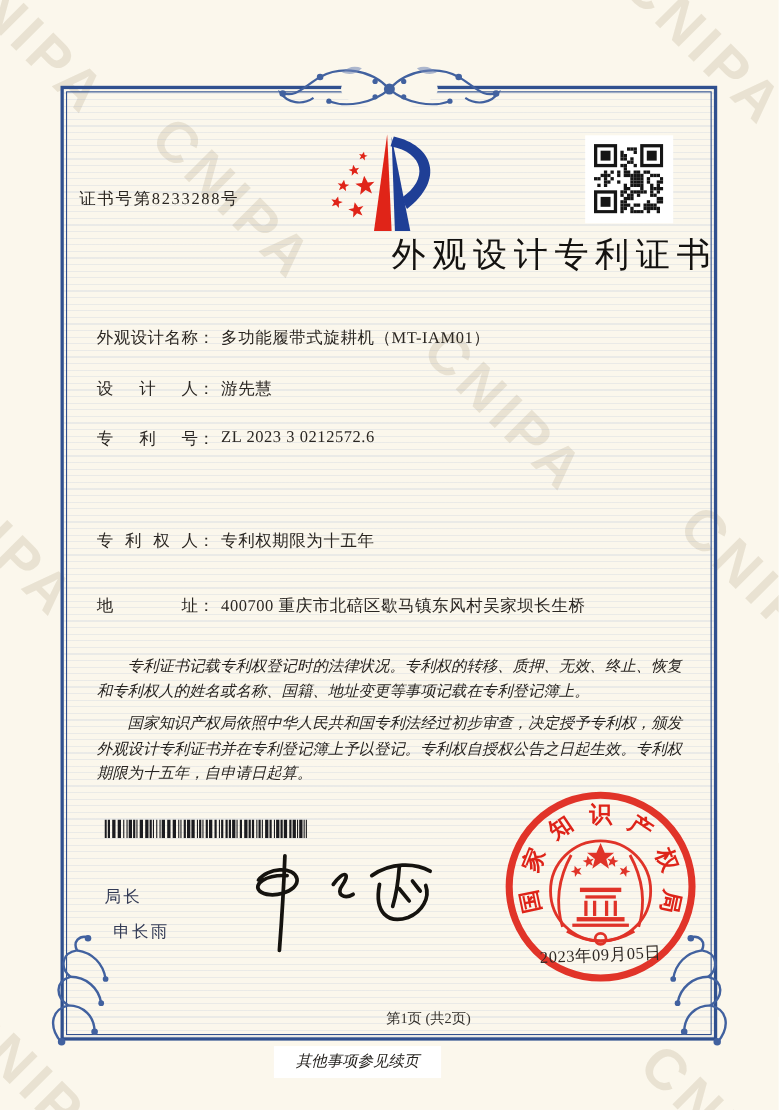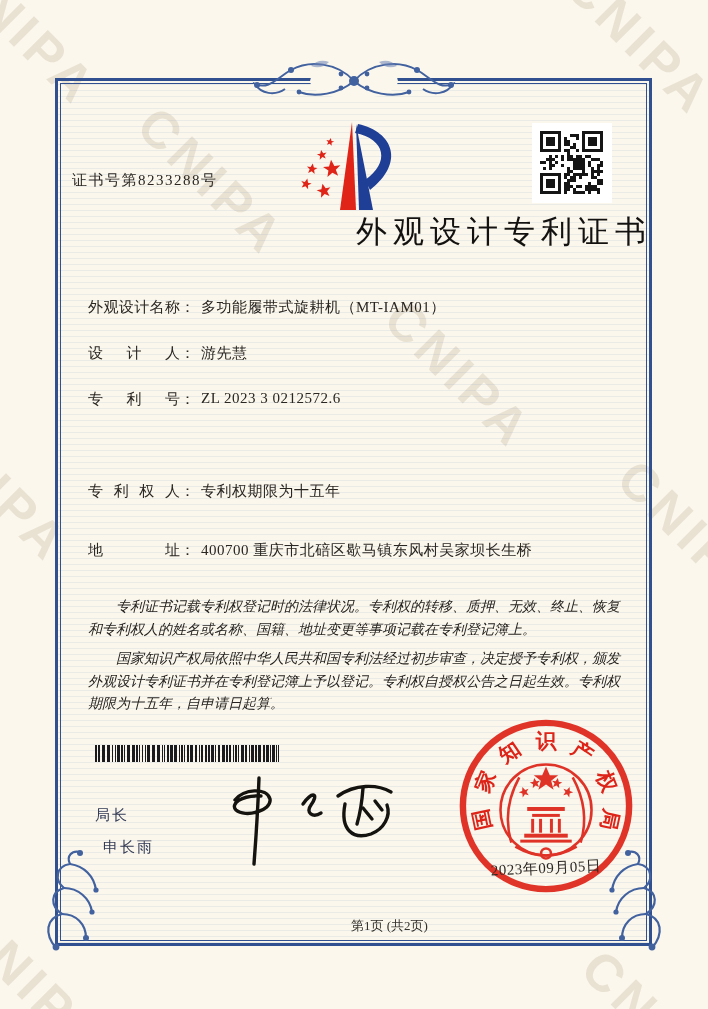--- a/index.html
+++ b/index.html
@@ -433,14 +433,15 @@
       <rect x="88" y="108" width="3" height="14"></rect>
       <rect x="99" y="108" width="3" height="14"></rect>
       <rect x="107" y="108" width="3" height="14"></rect>
       <rect x="73" y="123" width="44" height="4"></rect>
       <rect x="69" y="129" width="52" height="3"></rect>
     </g>
   </svg>
   <div class="abs seal-date">2023年09月05日</div>
 
   <div class="abs page-info">第1页 (共2页)</div>
+  <div class="abs continuation">其他事项参见续页</div>
 
 </div>
 
 </body></html>

